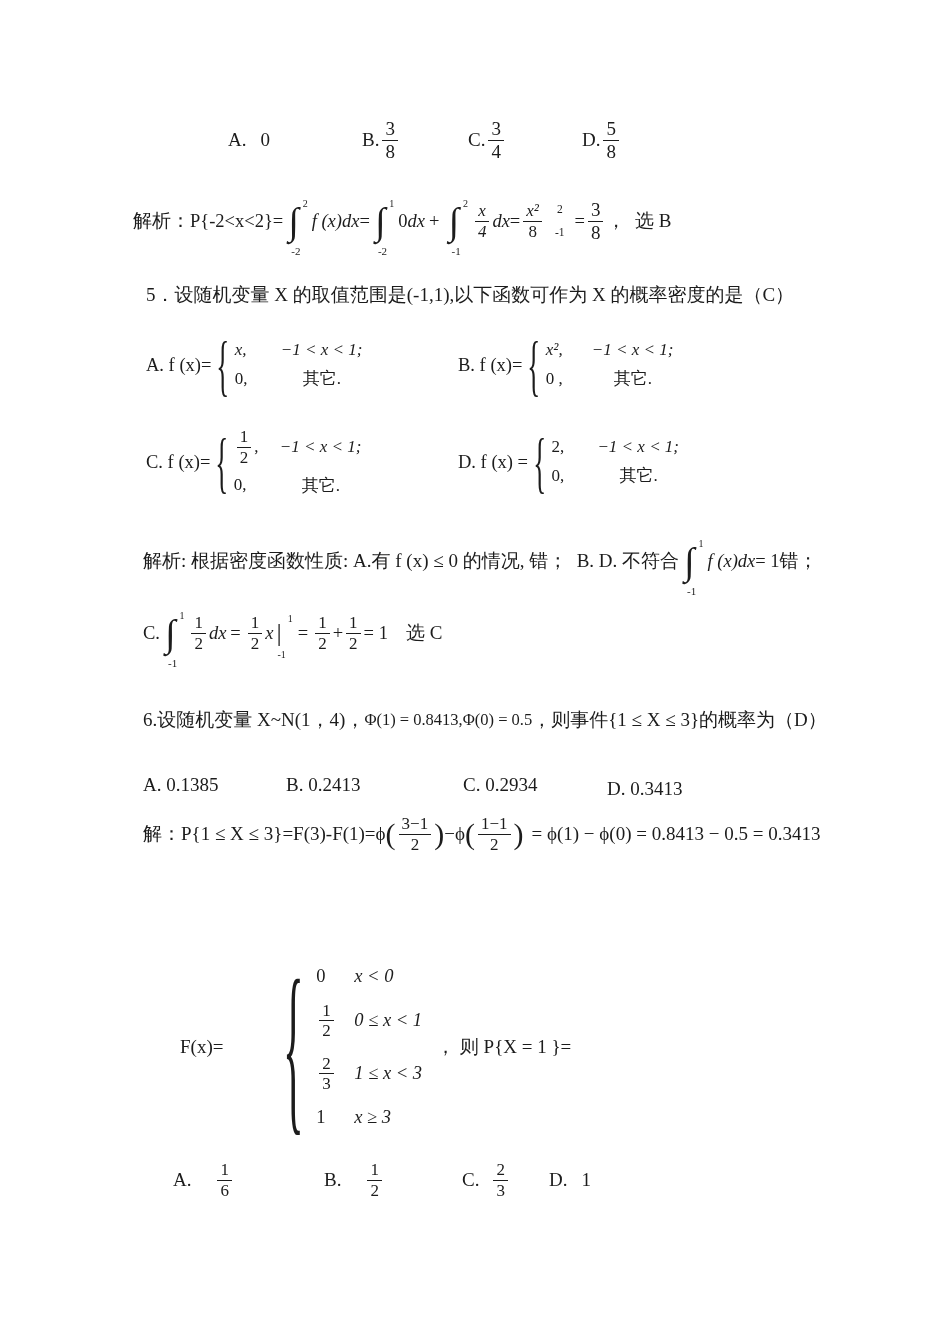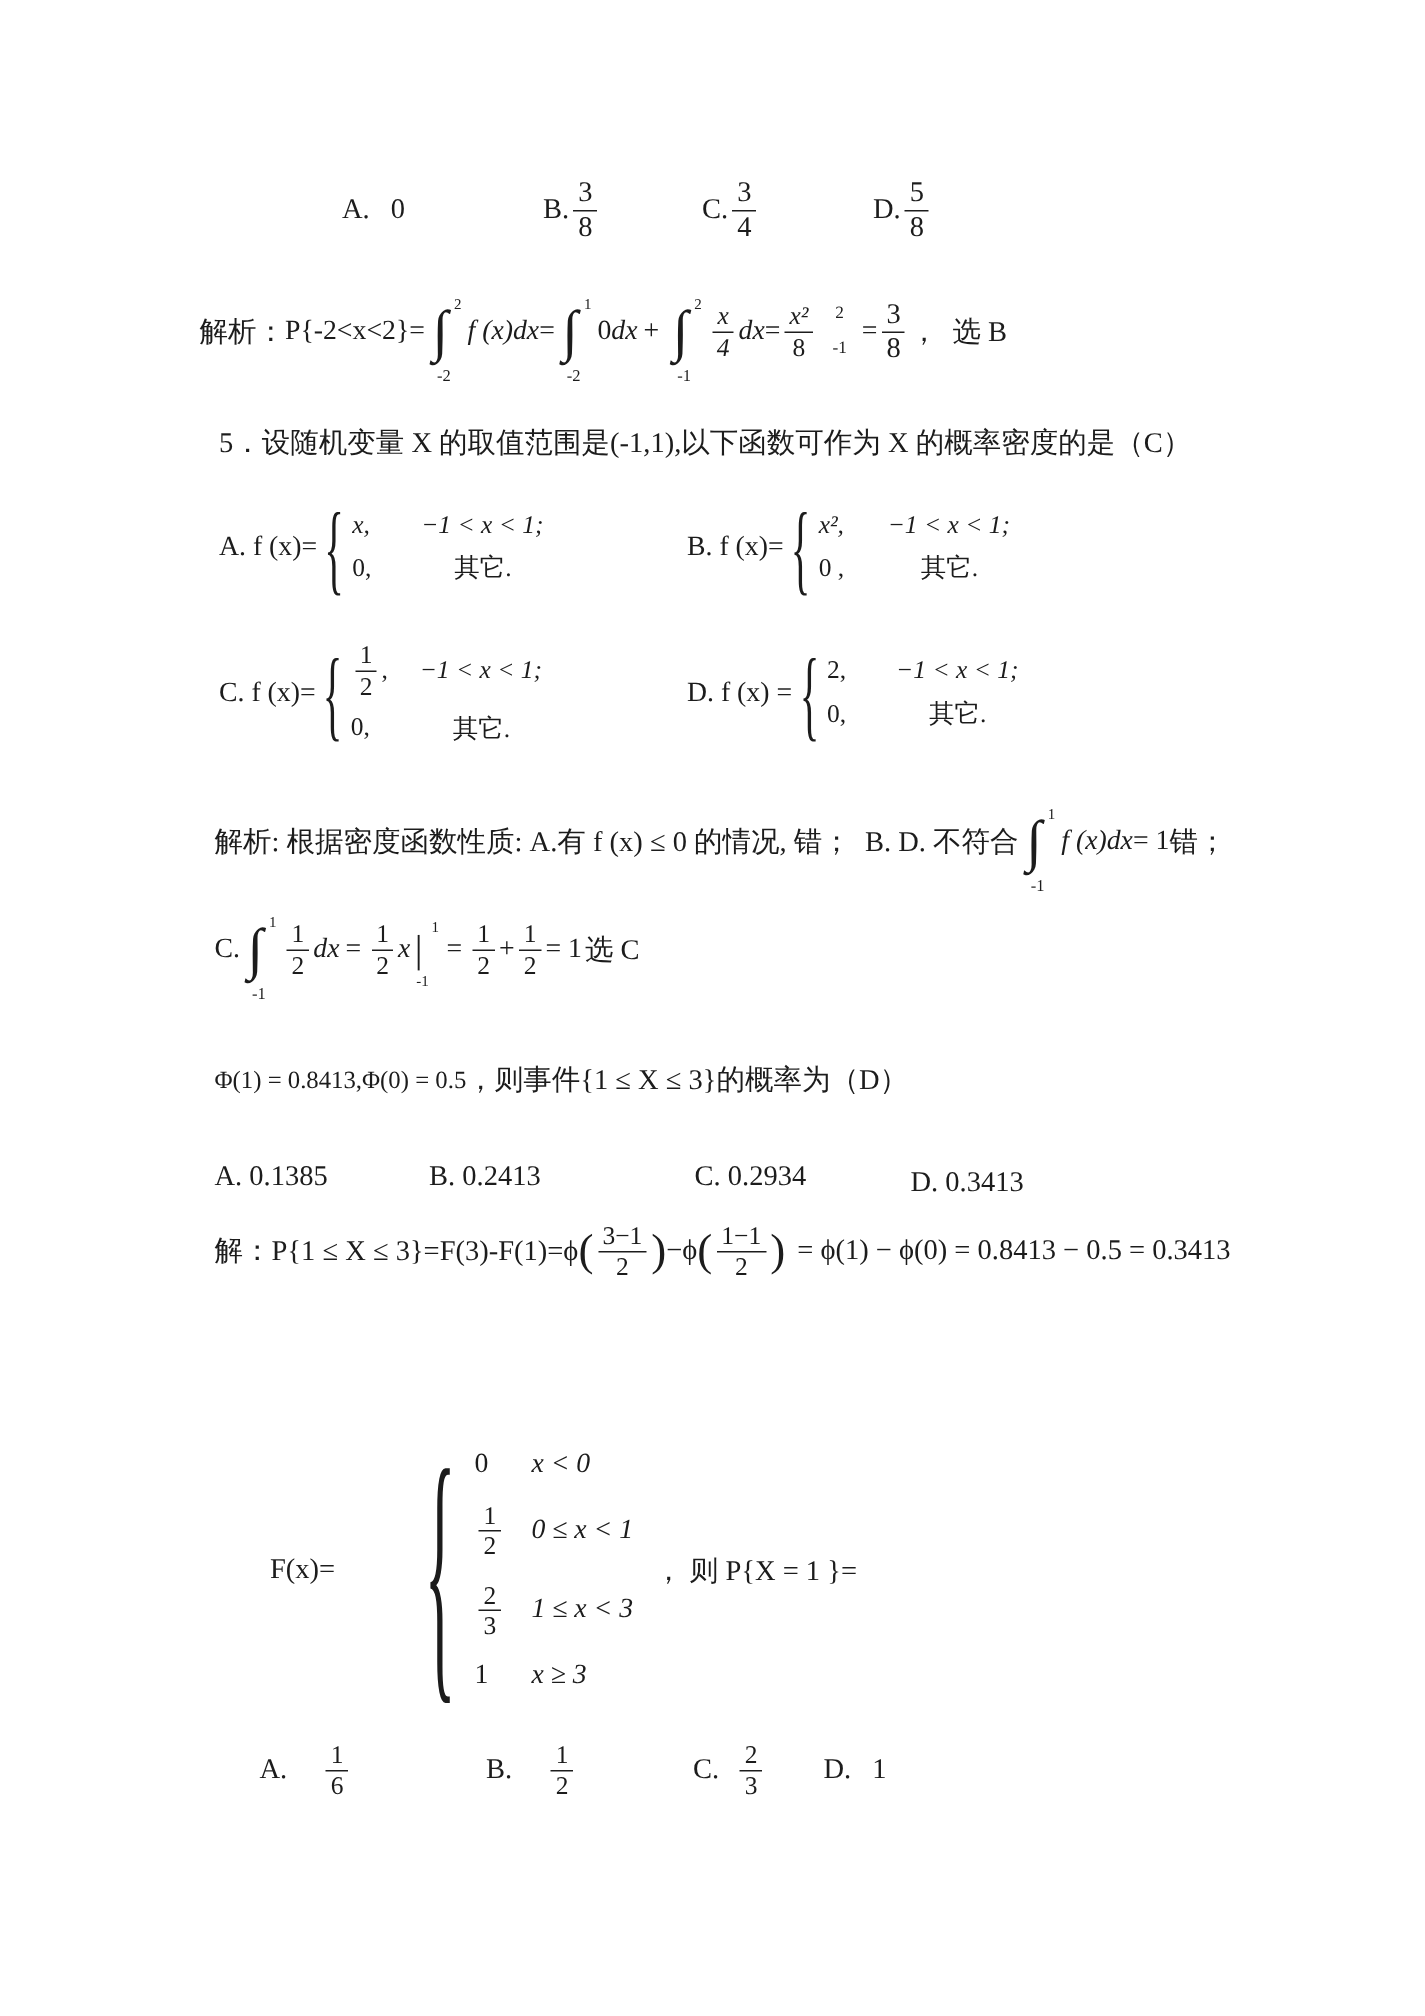--- a/index.html
+++ b/index.html
@@ -8,21 +8,21 @@
     color:#1c1c1c;font-family:"Liberation Serif","DejaVu Serif",serif;
     overflow:hidden;
   }
   .mrow{position:absolute;display:flex;align-items:center;white-space:pre;}
   .cn{font-size:19px;}
   .fm{font-size:18.5px;}
   .sm{font-size:16.5px;text-align:center;}
   .fs17{font-size:17px;}
   .fs19{font-size:19px;}
   .it{font-style:italic;}
-  .gap8{margin-left:8px;} .gap14{margin-left:14px;} .gap18{margin-left:2px;}
+  .gap8{margin-left:8px;} .gap14{margin-left:14px;} .gap18{margin-left:18px;}
   
   .frac{display:inline-block;text-align:center;line-height:1.12;margin:0 3px;vertical-align:middle;}
   .frac .num{display:block;padding:0 3px;}
   .frac .den{display:block;border-top:1.4px solid #1c1c1c;padding:0 3px;}
   
   .int{position:relative;display:inline-block;margin:0 4px;padding:0 9px 0 1px;}
   .int .g{font-size:38px;line-height:1;display:inline-block;}
   .int .su{position:absolute;top:-4px;right:0;font-size:10px;font-style:normal;}
   .int .sb{position:absolute;bottom:-17px;left:4px;font-size:11px;font-style:normal;}
   
@@ -147,20 +147,21 @@
     <span class="ebar"><span class="l">|</span><span class="su">1</span><span class="sb">-1</span></span>
     <span class="fm" style="margin:0 4px;">=</span>
     <span class="frac fs17"><span class="num">1</span><span class="den">2</span></span>
     <span class="fm">+</span>
     <span class="frac fs17"><span class="num">1</span><span class="den">2</span></span>
     <span class="fm">= 1</span>
     <span class="cn gap18">选 C</span>
   </div>
 
   <div class="mrow" style="left:143px;top:704px;height:32px;">
+    <span class="cn">6.设随机变量 X~N(1，4)，</span>
     <span class="sm">Φ(1) = 0.8413,Φ(0) = 0.5</span>
     <span class="cn">，则事件{1 ≤ X ≤ 3}的概率为（D）</span>
   </div>
 
   <div class="mrow" style="left:143px;top:770px;height:30px;"><span class="cn">A. 0.1385</span></div>
   <div class="mrow" style="left:286px;top:770px;height:30px;"><span class="cn">B. 0.2413</span></div>
   <div class="mrow" style="left:463px;top:770px;height:30px;"><span class="cn">C. 0.2934</span></div>
   <div class="mrow" style="left:607px;top:770px;height:30px;align-items:flex-end;"><span class="cn">D. 0.3413</span></div>
 
   <div class="mrow" style="left:143px;top:806px;height:56px;">

